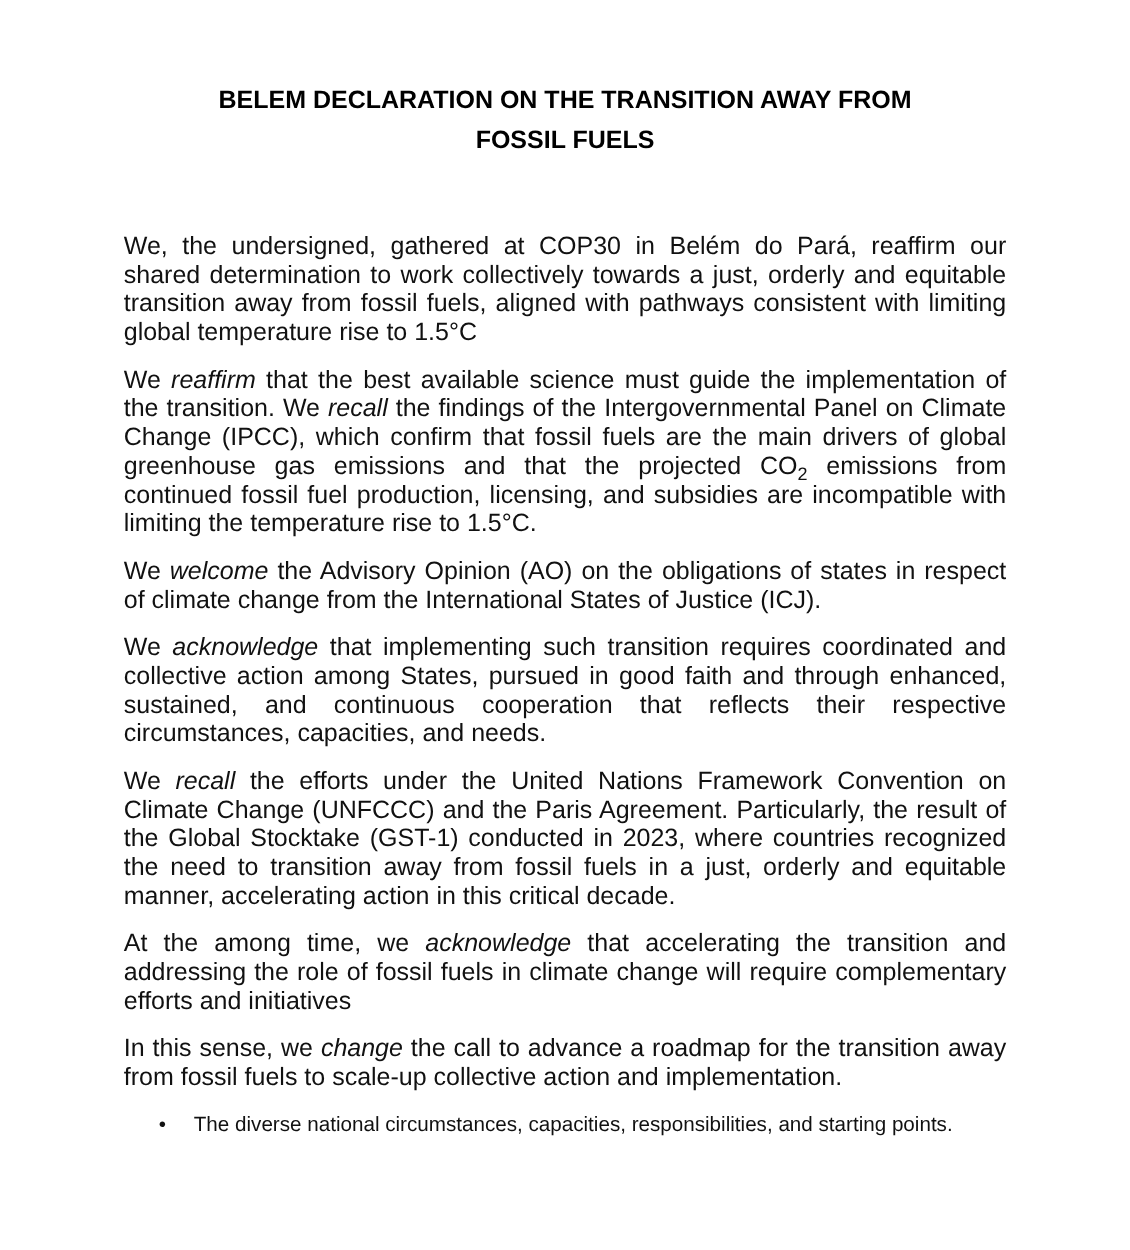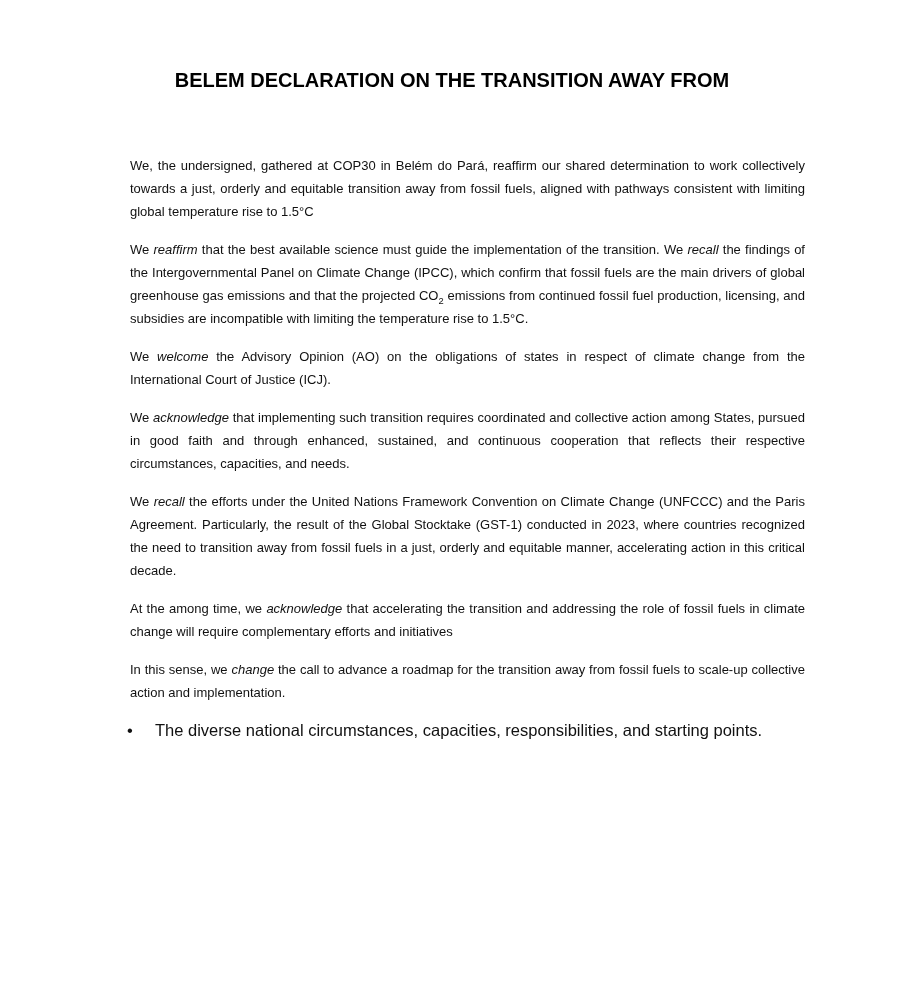--- a/index.html
+++ b/index.html
@@ -20,25 +20,24 @@
   .title {
     font-size: 20px;
     font-weight: bold;
     line-height: 32px;
     text-align: center;
     color: #000000;
     margin-bottom: 58px;
   }
   .title-line { display: block; }
   .doc-body p.para {
-    font-size: 13px;
+    font-size: 20px;
     line-height: 23px;
     text-align: justify;
     margin-bottom: 15px;
-    margin-left: 31px;
   }
   .doc-body .bullet-row {
     display: flex;
     font-size: 16.5px;
     line-height: 23px;
     padding-left: 28px;
     margin-bottom: 15px;
   }
   .bullet-marker {
     flex: none;
@@ -50,25 +49,26 @@
   }
   em { }
   sub { font-size: 0.72em; line-height: 0; }
 </style>
 </head>
 <body>
 
 <div class="page">
   <h1 class="title">
     <span class="title-line">BELEM DECLARATION ON THE TRANSITION AWAY FROM</span>
+    <span class="title-line">FOSSIL FUELS</span>
   </h1>
   <div class="doc-body">
       <p class="para"><span>We, the undersigned, gathered at COP30 in Belém do Pará, reaffirm our shared determination to work collectively towards a just, orderly and equitable transition away from fossil fuels, aligned with pathways consistent with limiting global temperature rise to 1.5°C</span></p>
       <p class="para"><span>We </span><em>reaffirm</em><span> that the best available science must guide the implementation of the transition. We </span><em>recall</em><span> the findings of the Intergovernmental Panel on Climate Change (IPCC), which confirm that fossil fuels are the main drivers of global greenhouse gas emissions and that the projected CO</span><sub>2</sub><span> emissions from continued fossil fuel production, licensing, and subsidies are incompatible with limiting the temperature rise to 1.5°C.</span></p>
-      <p class="para"><span>We </span><em>welcome</em><span> the Advisory Opinion (AO) on the obligations of states in respect of climate change from the International Court of Justice (ICJ).</span></p>
+      <p class="para"><span>We </span><em>welcome</em><span> the Advisory Opinion (AO) on the obligations of states in respect of climate change from the International States of Justice (ICJ).</span></p>
       <p class="para"><span>We </span><em>acknowledge</em><span> that implementing such transition requires coordinated and collective action among States, pursued in good faith and through enhanced, sustained, and continuous cooperation that reflects their respective circumstances, capacities, and needs.</span></p>
       <p class="para"><span>We </span><em>recall</em><span> the efforts under the United Nations Framework Convention on Climate Change (UNFCCC) and the Paris Agreement. Particularly, the result of the Global Stocktake (GST-1) conducted in 2023, where countries recognized the need to transition away from fossil fuels in a just, orderly and equitable manner, accelerating action in this critical decade.</span></p>
       <p class="para"><span>At the among time, we </span><em>acknowledge</em><span> that accelerating the transition and addressing the role of fossil fuels in climate change will require complementary efforts and initiatives</span></p>
       <p class="para"><span>In this sense, we </span><em>change</em><span> the call to advance a roadmap for the transition away from fossil fuels to scale-up collective action and implementation.</span></p>
       <div class="bullet-row">
         <span class="bullet-marker">•</span>
         <span class="bullet-text"><span>The diverse national circumstances, capacities, responsibilities, and starting points.</span></span>
       </div>
     </div>
 </div>

